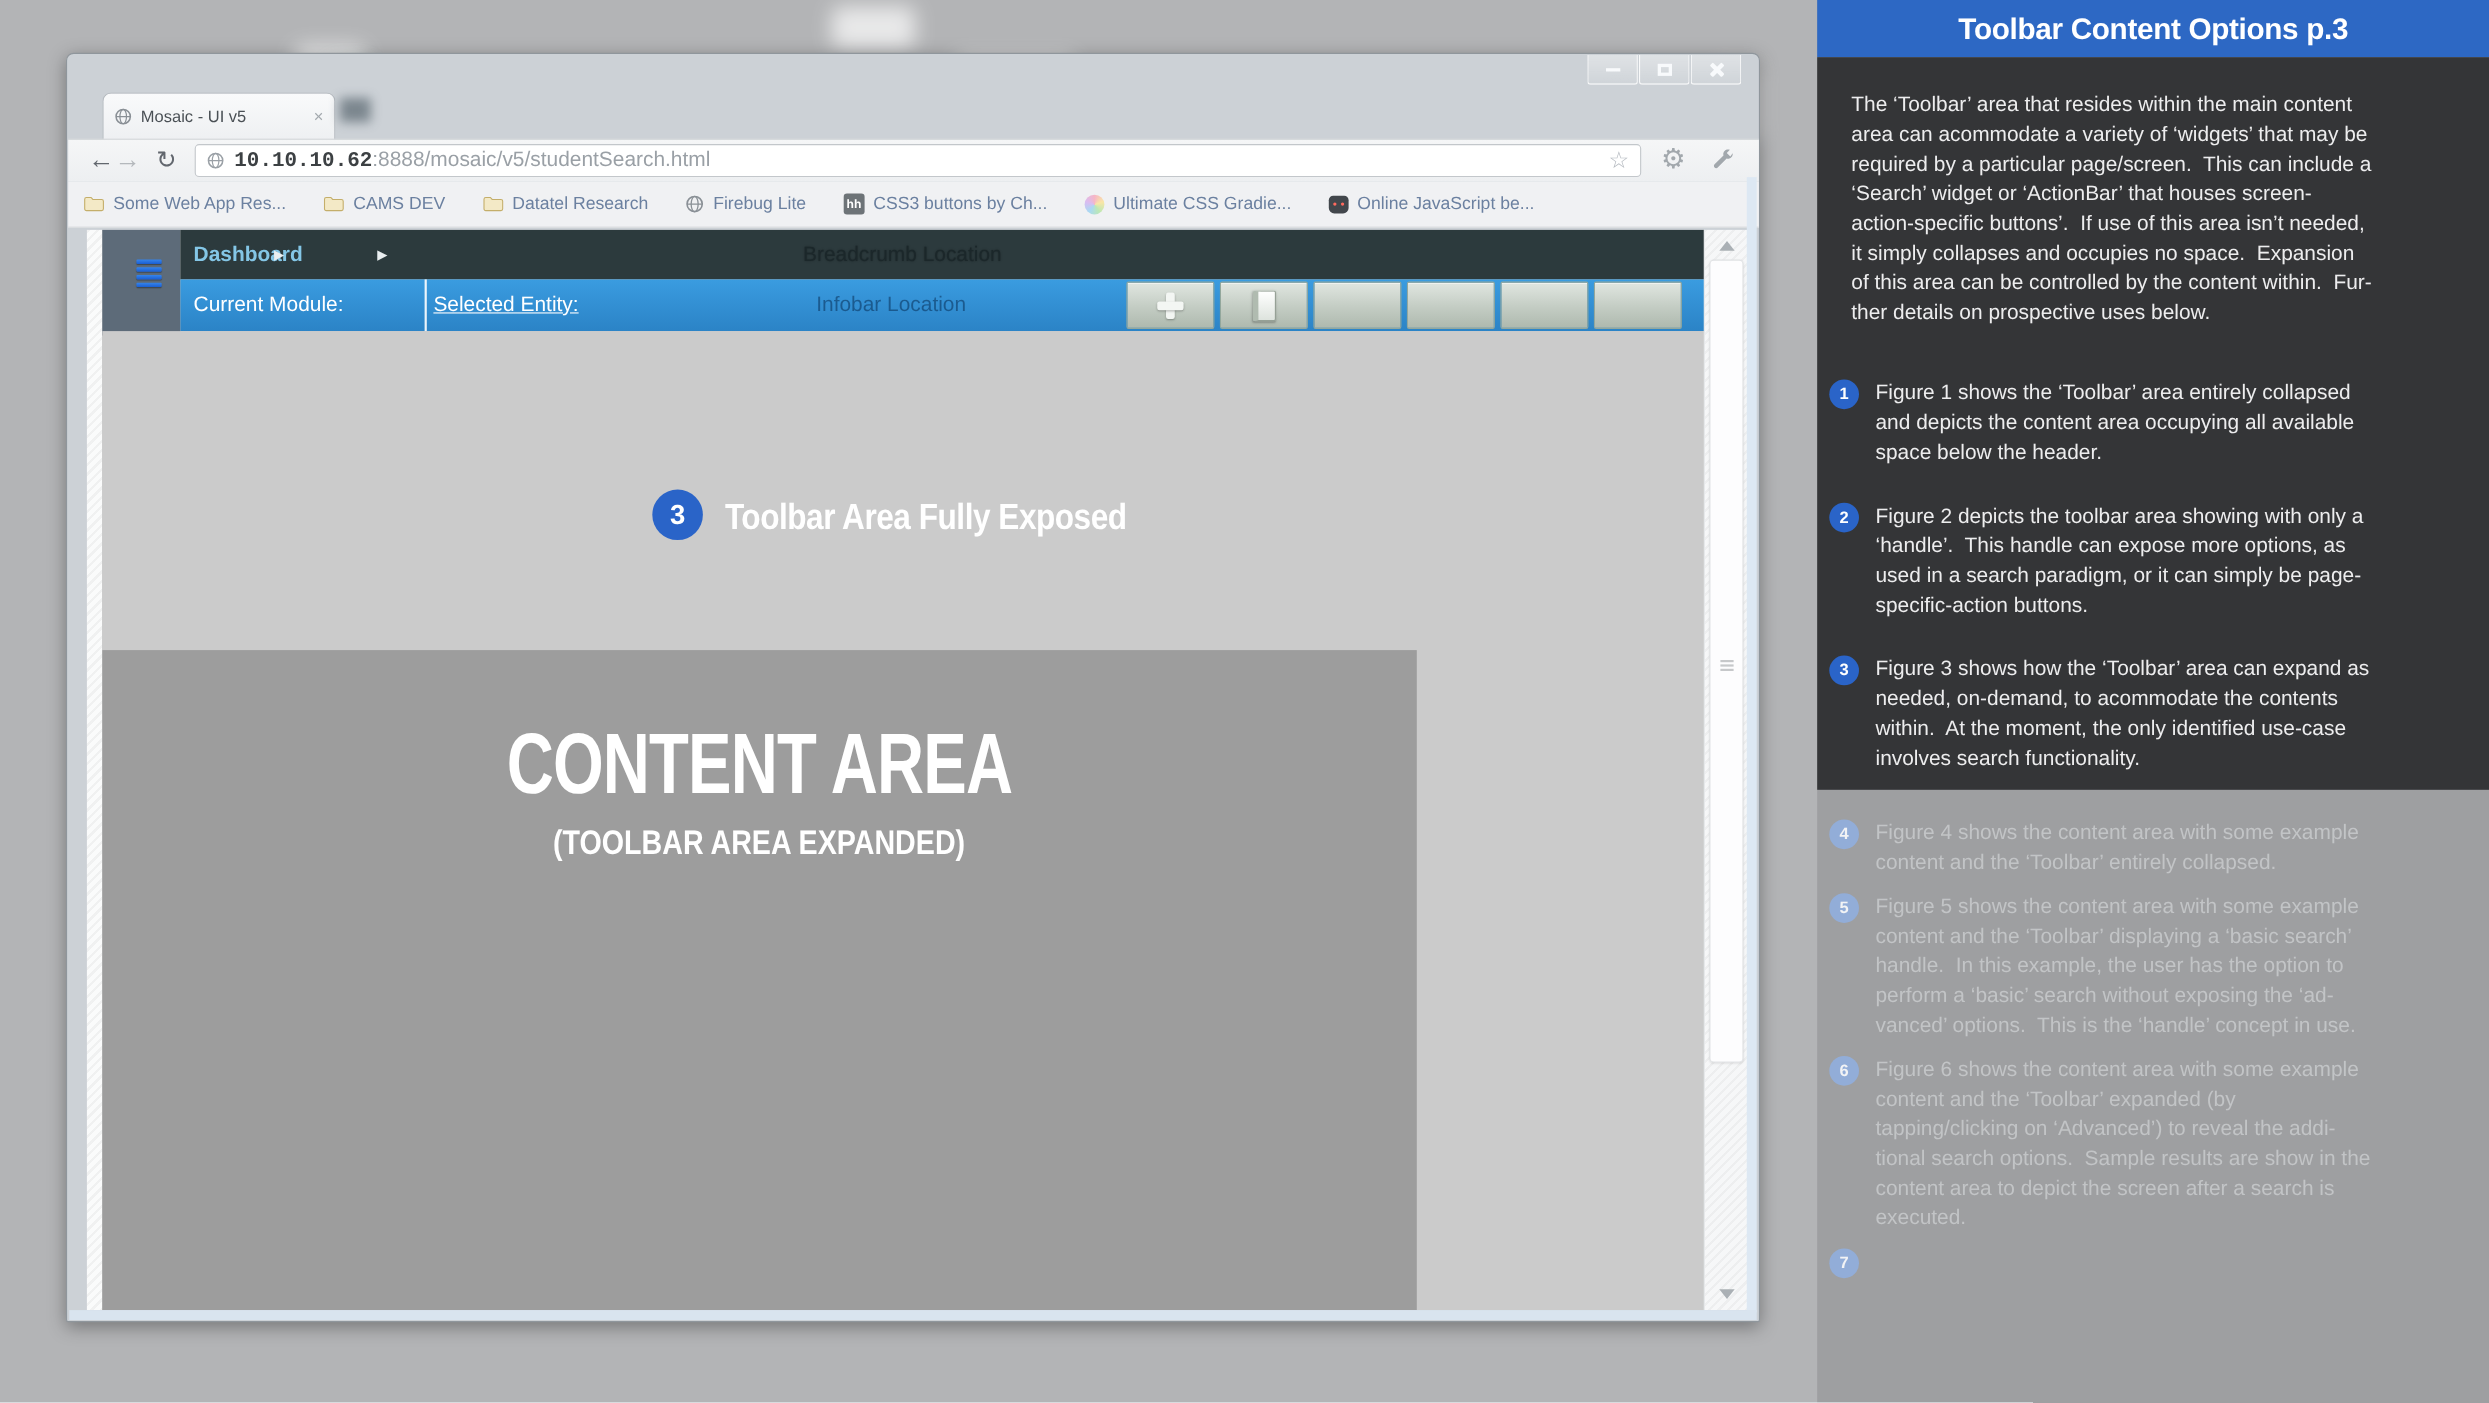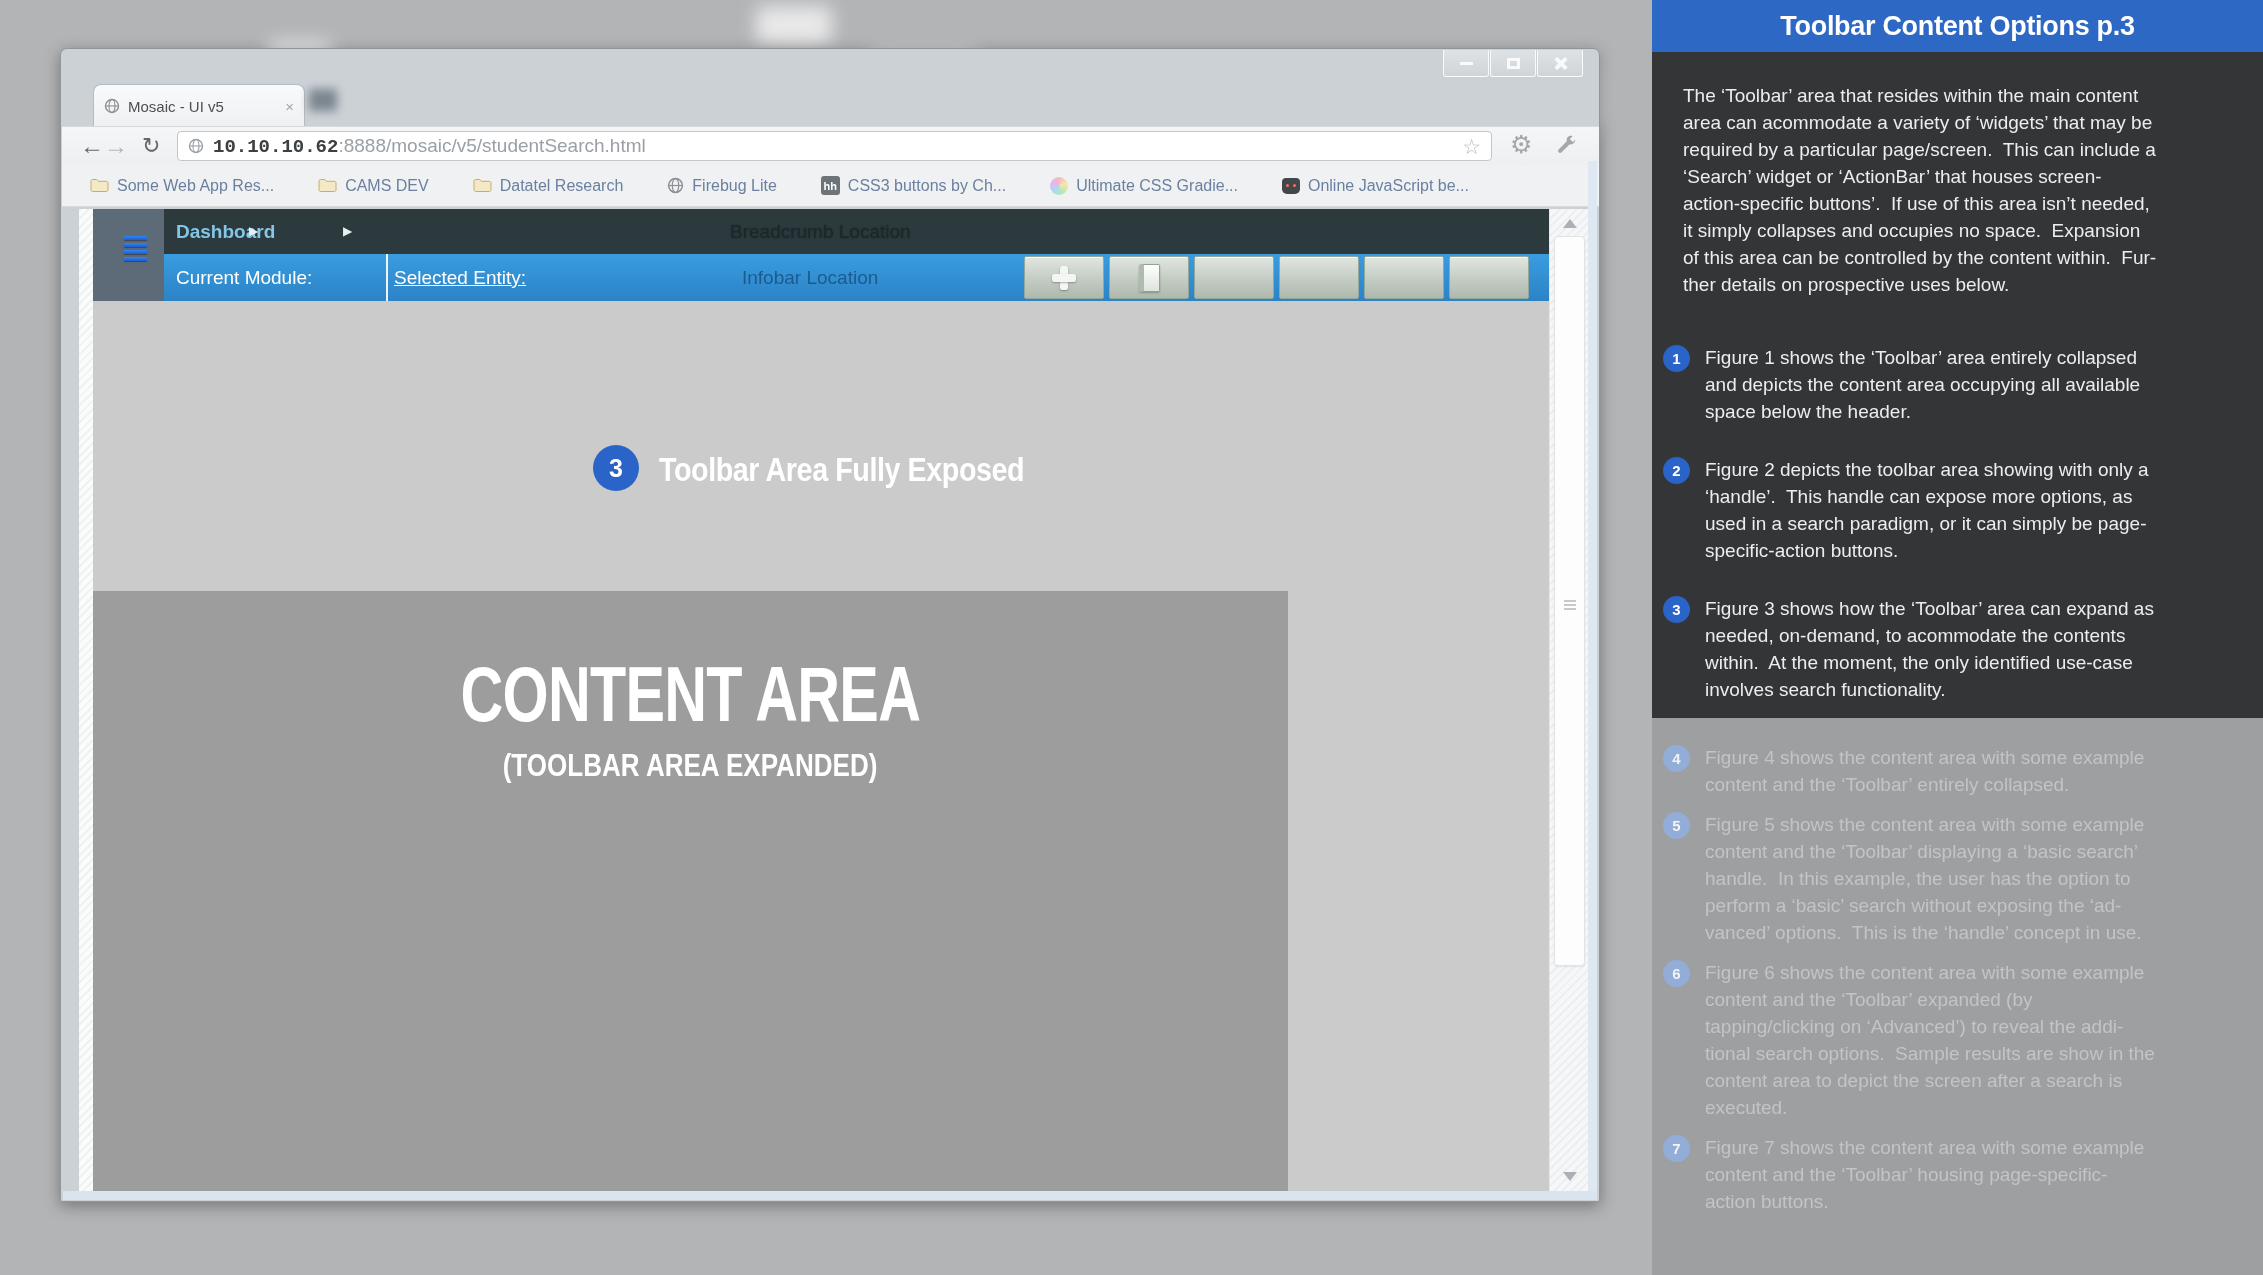--- a/index.html
+++ b/index.html
@@ -39,21 +39,21 @@
          border:1px solid #c3c7cb; border-radius:4px; display:flex; align-items:center;
          padding:0 10px; gap:9px; }
   .url { font-size:19px; color:#9aa0a6; white-space:nowrap; }
   .url b { color:#3c4043; font-weight:bold;font-family:Liberation Mono, monospace; }
   .star { margin-left:auto; font-size:21px; color:#b5bac0; line-height:1; }
   .gear { position:absolute; left:1448px; top:3px; font-size:25px; color:#a2a8ad; }
   .wrench { position:absolute; left:1492px; top:7px; }
 
   .bookmarks { position:absolute; left:1px; top:116px; width:1537px; height:42px;
          background:#f0f1f3; border-bottom:1px solid #d8dadc; display:flex; align-items:center;
-         padding-left:28px; gap:44px; }
+         padding-left:14px; gap:34px; }
   .bm { display:flex; align-items:center; gap:8px; font-size:16px; color:#6b80a0; white-space:nowrap; }
   .hh { width:19px; height:19px; background:#6d7377; border-radius:3px; color:#fff; font-size:11px;
         font-weight:bold; display:flex; align-items:center; justify-content:center; }
   .rainbow { width:18px; height:18px; border-radius:50%;
         background:conic-gradient(#f6b6c6,#f9e6a6,#bde8b4,#a9d9f2,#d9bcf1,#f6b6c6); }
   .robot { position:relative; width:18px; height:16px; background:#42474c; border-radius:4px 4px 5px 5px; }
   .robot::before { content:""; position:absolute; left:4px; top:6px; width:3px; height:3px;
         border-radius:50%; background:#ff6a5e; box-shadow:7px 0 0 #ff6a5e; }
 
   
@@ -355,19 +355,16 @@
         <span class="nbadge">6</span>
         <div class="ntext">Figure 6 shows the content area with some example
 content and the ‘Toolbar’ expanded (by
 tapping/clicking on ‘Advanced’) to reveal the addi-
 tional search options.  Sample results are show in the
 content area to depict the screen after a search is
 executed.</div>
       </div>
       <div class="note">
         <span class="nbadge">7</span>
-        <div class="ntext">Figure 7 shows the content area with some example
-content and the ‘Toolbar’ housing page-specific-
-action buttons.</div>
       </div>
     </div>
   </div>
 </div>
 
 </body></html>

